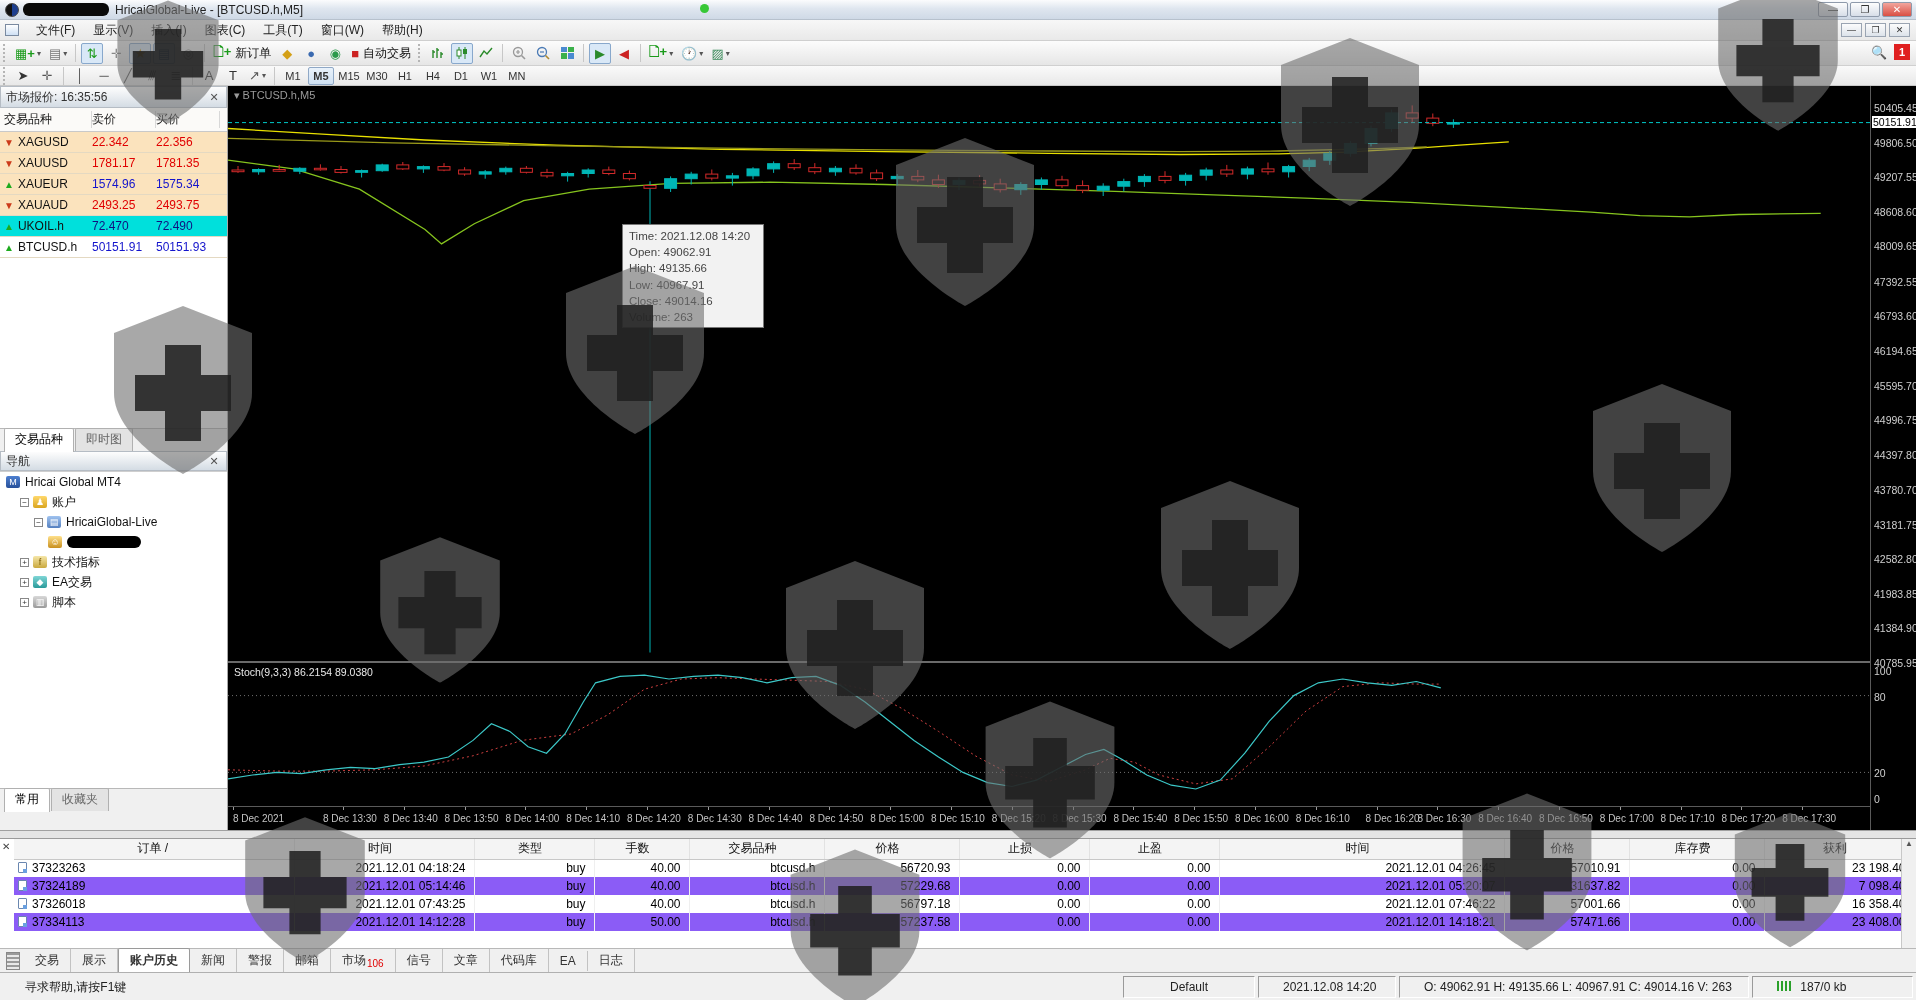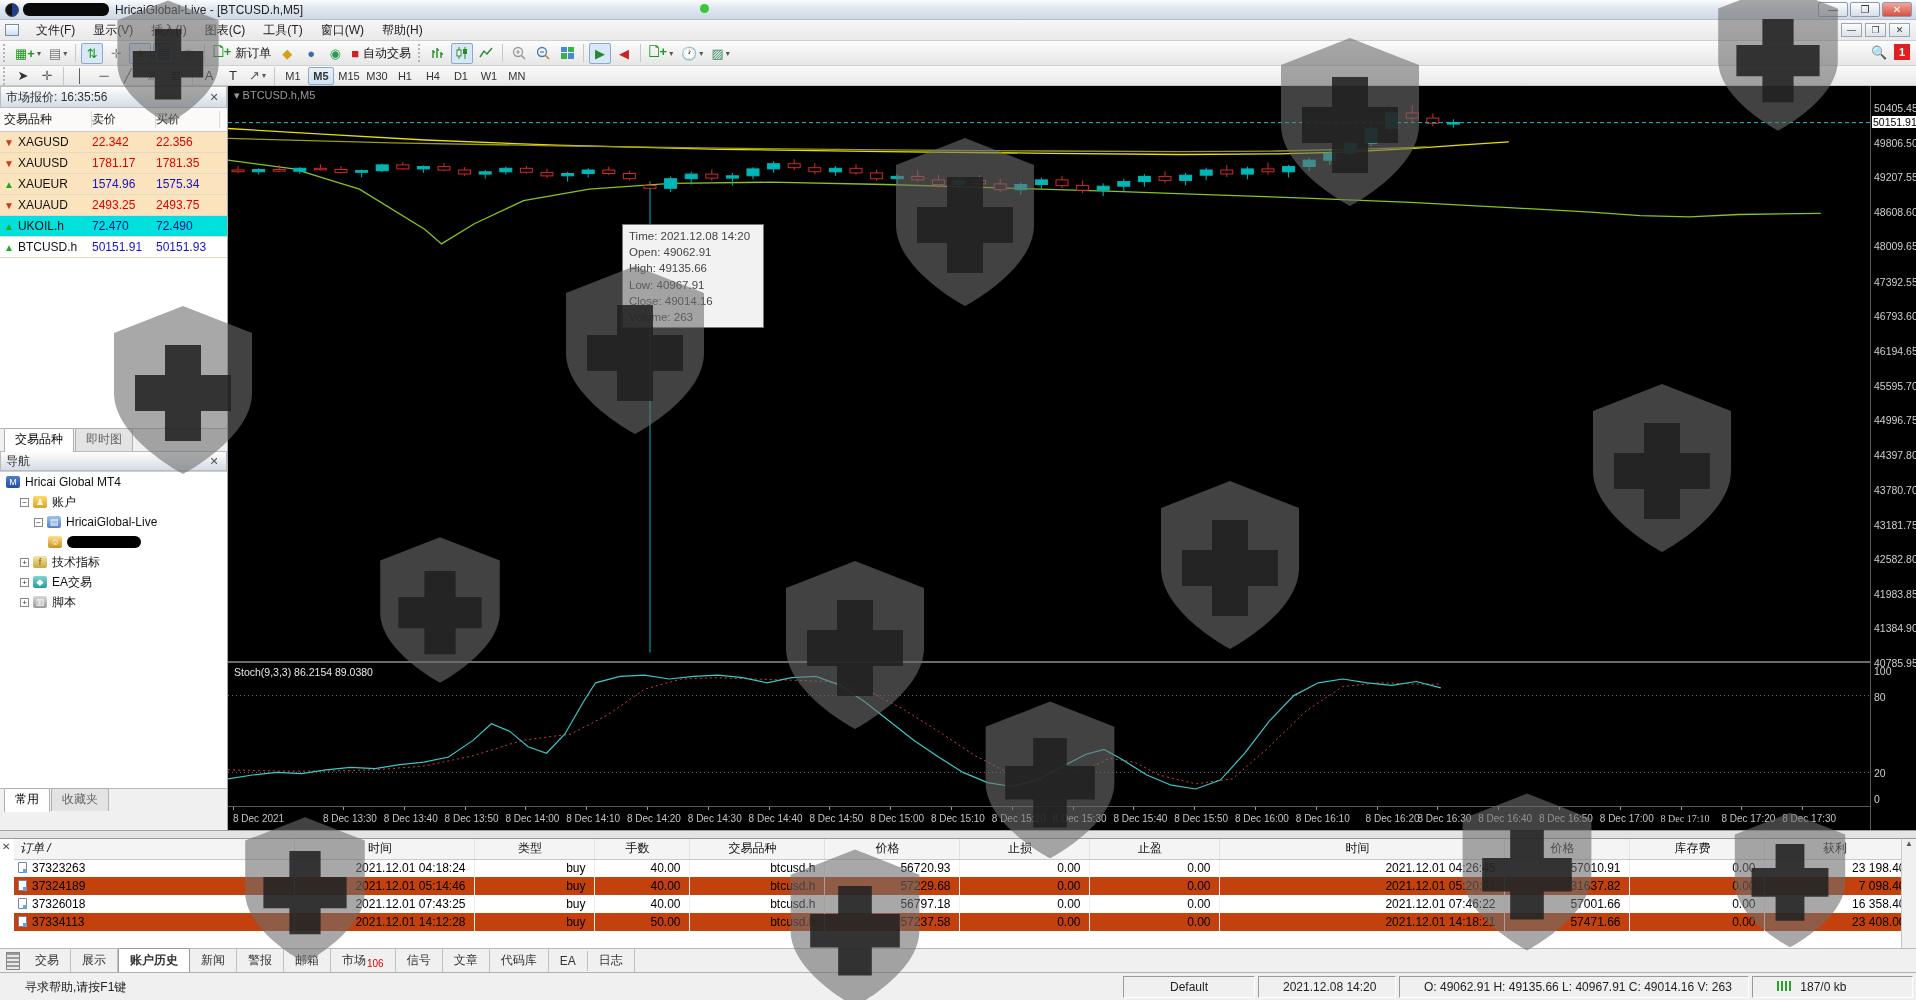--- a/index.html
+++ b/index.html
@@ -87,24 +87,24 @@
     box-shadow:2px 2px 4px rgba(0,0,0,.5); z-index:40; padding:3px 6px; }
   .tooltip div { font-size:11.5px; color:#444; line-height:16.2px; }
 
   
   .splitter { position:absolute; left:0; top:830px; width:1916px; height:8px; background:#e4e4e4; border-top:1px solid #a0a0a0;}
   .orders { position:absolute; left:0; top:838px; width:1916px; height:110px; background:#fff; border-top:1px solid #9a9a9a;}
   .orders .closex { position:absolute; left:2px; top:2px; font-size:10px; color:#444; }
   table.otab { border-collapse:collapse; table-layout:fixed; width:1900px; margin-left:14px;}
   .otab th { height:20px; font-weight:normal; font-size:12px; color:#111; text-align:center; padding-right:8px;
     border-bottom:1px solid #c8c8c8; border-right:1px solid #e2e2e2; background:#f4f4f4; white-space:nowrap;}
-  .otab th:first-child { text-align:left; padding-left:6px;font-style:italic;}
+  .otab th:first-child { text-align:center; padding-left:6px;}
   .otab td { height:18px; font-size:12px; text-align:right; padding-right:8px; border-right:1px solid #efefef; white-space:nowrap;}
   .otab td:first-child { text-align:left; padding-left:4px; }
-  .otab tr.shade td { background:#c2410c; }
+  .otab tr.shade td { background:#8b5cf6; }
   .doc-ico { display:inline-block; width:9px; height:11px; background:#fff; border:1px solid #6a87b0; border-radius:1px; margin-right:5px; position:relative; top:1px;}
   .doc-ico::after { content:""; position:absolute; right:-1px; bottom:-1px; width:4px; height:4px; background:#6aa0e0;}
   .oscroll { position:absolute; right:0; top:0; width:15px; height:110px; background:#f0f0f0; border-left:1px solid #c8c8c8; font-size:8px; color:#555; text-align:center;}
 
   .term-tabs { position:absolute; left:0; top:948px; width:1916px; height:24px; background:#f0f0f0; border-top:1px solid #b8b8b8; display:flex; align-items:center; padding-left:2px;}
   .grip-ico { width:14px; height:18px; margin:0 4px; background:repeating-linear-gradient(#9a9a9a 0 2px, #e8e8e8 2px 4px); border:1px solid #888;}
   .ttab { padding:3px 11px; font-size:12px; color:#333; border-right:1px solid #c2c2c2; position:relative;}
   .ttab.active { background:#fff; border:1px solid #9a9a9a; border-bottom:1px solid #fff; font-weight:bold; border-radius:2px 2px 0 0;}
   .ttab .badge { color:#e00000; font-size:10px; vertical-align:sub; margin-left:1px;}
 
@@ -612,21 +612,21 @@
     <div class="t-label" style="left: 1128.6px; margin-left: 9px;">8 Dec 16:20</div>
     <div class="t-tick" style="left: 1209.4px;"></div>
     <div class="t-label" style="left: 1189.4px;">8 Dec 16:30</div>
     <div class="t-tick" style="left: 1270.2px;"></div>
     <div class="t-label" style="left: 1250.2px;">8 Dec 16:40</div>
     <div class="t-tick" style="left: 1331px;"></div>
     <div class="t-label" style="left: 1311px;">8 Dec 16:50</div>
     <div class="t-tick" style="left: 1391.8px;"></div>
     <div class="t-label" style="left: 1371.8px;">8 Dec 17:00</div>
     <div class="t-tick" style="left: 1452.6px;"></div>
-    <div class="t-label" style="left: 1432.6px; font-family: Liberation Serif, serif;">8 Dec 17:10</div>
+    <div class="t-label" style="left: 1432.6px;">8 Dec 17:10</div>
     <div class="t-tick" style="left: 1513.4px;"></div>
     <div class="t-label" style="left: 1493.4px;">8 Dec 17:20</div>
     <div class="t-tick" style="left: 1574.2px;"></div>
     <div class="t-label" style="left: 1554.2px;">8 Dec 17:30</div>
   </div>
 <div class="axis-col" id="price-axis">
     <div class="pa-label" style="top: 16px;">50405.45</div>
     <div class="pa-label" style="top: 50.5566px;">49806.50</div>
     <div class="pa-label" style="top: 85.1132px;">49207.55</div>
     <div class="pa-label" style="top: 119.67px;">48608.60</div>

